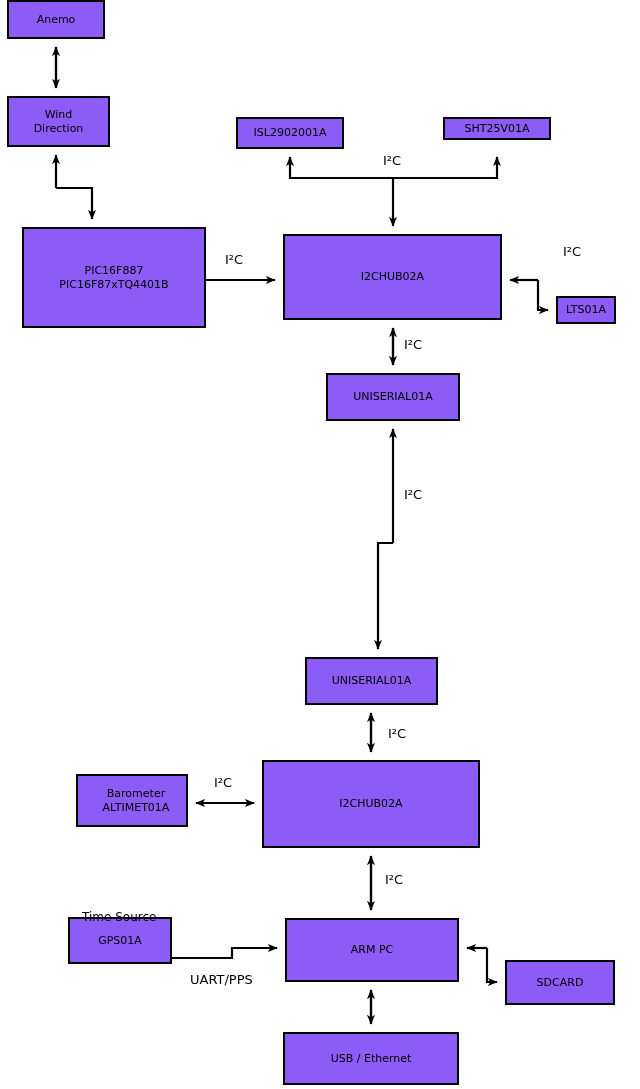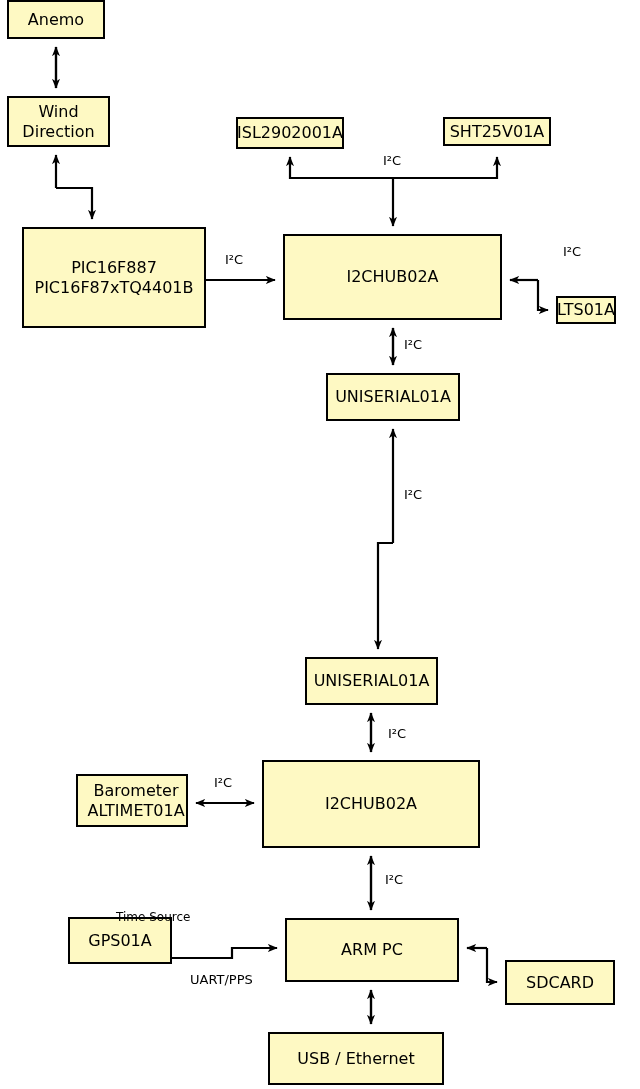--- a/index.html
+++ b/index.html
@@ -23,27 +23,27 @@
     left: 0;
     top: 0;
     width: 640px;
     height: 1089px;
     pointer-events: none;
   }
   .node {
     position: absolute;
     box-sizing: border-box;
     border: 2px solid #000000;
-    background: #fef9c3;
+    background: #8b5cf6;
     display: flex;
     align-items: center;
     justify-content: center;
     text-align: center;
     color: #000000;
-    font-size: 16px;
+    font-size: 11px;
     line-height: 1.25;
     z-index: 3;
   }
   .node .lbl {
     display: block;
     white-space: pre-line;
     padding: 0 3px;
   }
   .edge-label {
     position: absolute;
@@ -131,21 +131,21 @@
 
   <div class="node" style="left:2px; top:227px; width:184px; height:101px;margin-left:20px;">
     <span class="lbl">PIC16F887
 PIC16F87xTQ4401B</span>
   </div>
 
   <div class="node" style="left:236px; top:117px; width:108px; height:32px;">
     <span class="lbl">ISL2902001A</span>
   </div>
 
-  <div class="node" style="left:443px; top:117px; width:108px; height:29px;">
+  <div class="node" style="left:443px; top:117px; width:108px; height:23px;">
     <span class="lbl">SHT25V01A</span>
   </div>
 
   <div class="node" style="left:283px; top:234px; width:219px; height:86px;">
     <span class="lbl">I2CHUB02A</span>
   </div>
 
   <div class="node" style="left:556px; top:296px; width:60px; height:28px;">
     <span class="lbl">LTS01A</span>
   </div>
@@ -172,21 +172,21 @@
   </div>
 
   <div class="node" style="left:285px; top:918px; width:174px; height:64px;">
     <span class="lbl">ARM PC</span>
   </div>
 
   <div class="node" style="left:505px; top:960px; width:110px; height:45px;">
     <span class="lbl">SDCARD</span>
   </div>
 
-  <div class="node" style="left:268px; top:1032px; width:176px; height:53px;">
+  <div class="node" style="left:283px; top:1032px; width:176px; height:53px;">
     <span class="lbl">USB / Ethernet</span>
   </div>
 
   <div class="edge-label" style="left:225px; top:252px;">I²C</div>
 
   <div class="edge-label" style="left:383px; top:153px;">I²C</div>
 
   <div class="edge-label" style="left:563px; top:244px;">I²C</div>
 
   <div class="edge-label" style="left:404px; top:337px;">I²C</div>
@@ -194,15 +194,15 @@
   <div class="edge-label" style="left:404px; top:487px;">I²C</div>
 
   <div class="edge-label" style="left:388px; top:726px;">I²C</div>
 
   <div class="edge-label" style="left:214px; top:775px;">I²C</div>
 
   <div class="edge-label" style="left:385px; top:872px;">I²C</div>
 
   <div class="edge-label" style="left:190px; top:972px;">UART/PPS</div>
 
-  <div class="free-label" style="left:82px; top:910px;margin-left:34px;">Time Source</div>
+  <div class="free-label" style="left:82px; top:910px;">Time Source</div>
 
 </div>
 
 </body></html>

